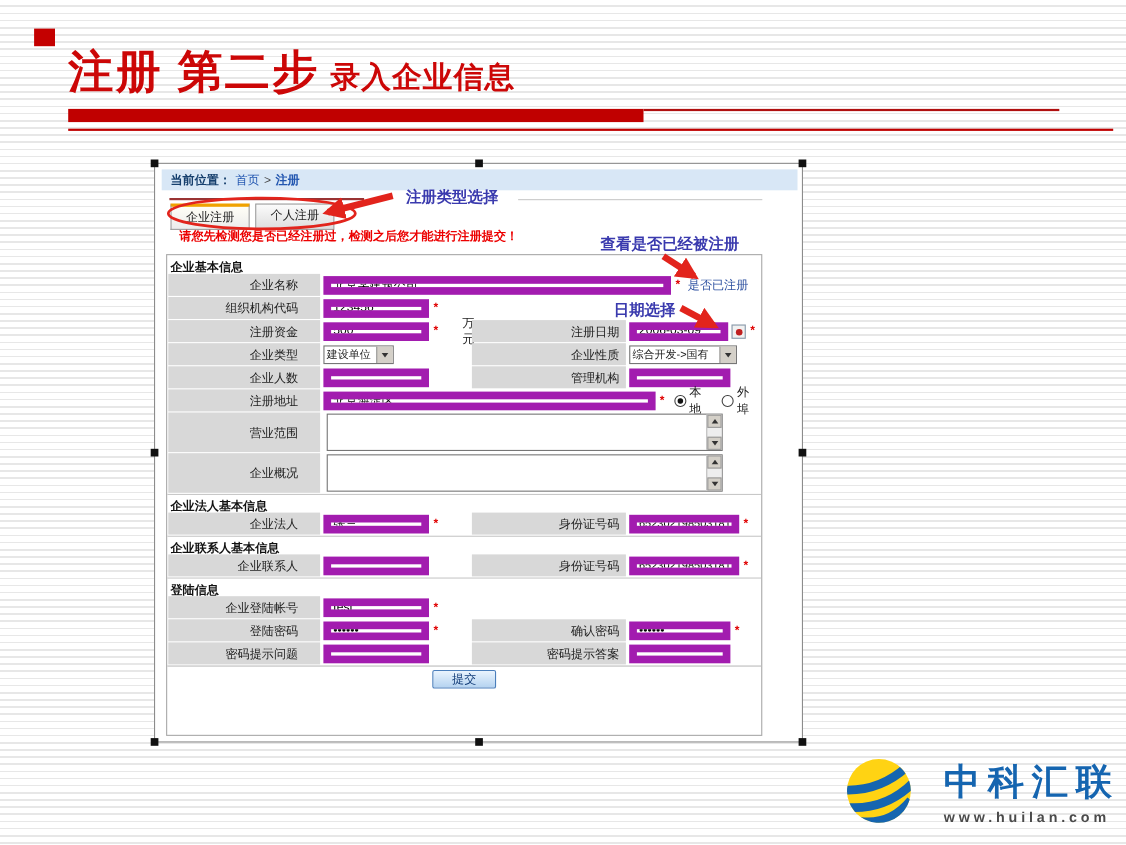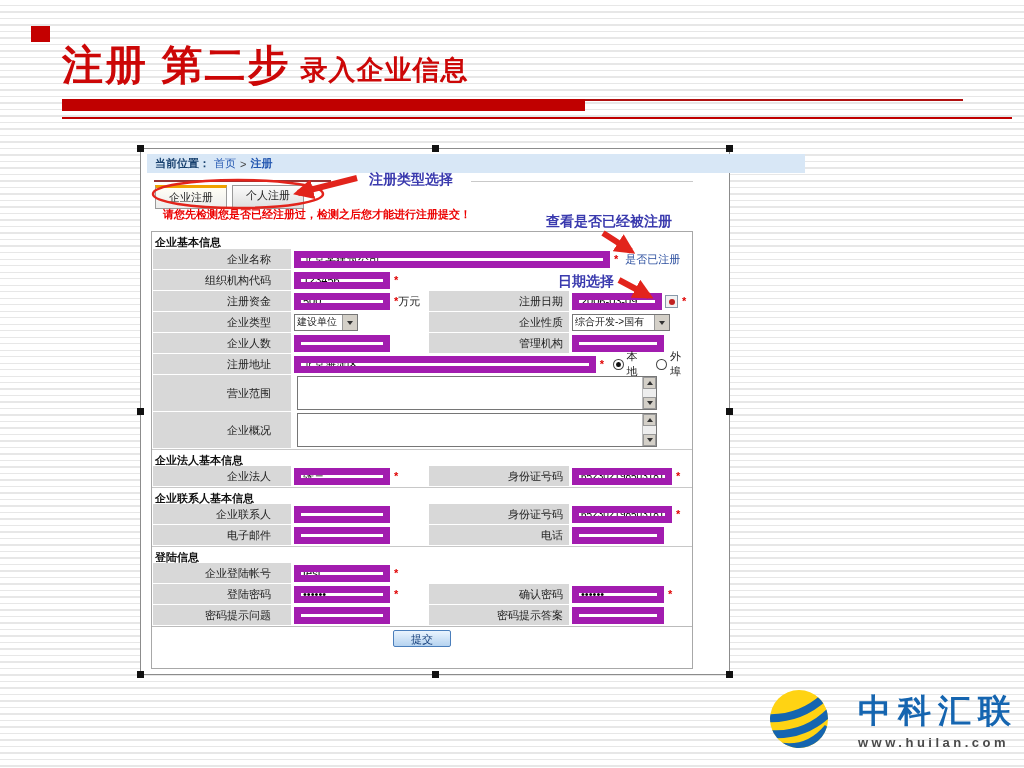--- a/index.html
+++ b/index.html
@@ -16,21 +16,21 @@
   .slide-title .t-sub  { font-size:27px; margin-left:10px; letter-spacing:1px; }
   .bar-main { position:absolute; left:62px; top:99px;  width:523px; height:12px; background:#c00000; }
   .bar-thin { position:absolute; left:585px; top:99px; width:378px; height:2px;  background:#b01010; }
   .bar-under{ position:absolute; left:62px; top:117px; width:950px; height:2px;  background:#c00000; }
 
   
   .shot { position:absolute; left:140px; top:148px; width:590px; height:527px;
           background:#ffffff; border:1px solid #8c8c8c; }
   .handle { position:absolute; width:7px; height:7px; background:#111; z-index:9; }
 
-  .crumb { position:absolute; left:6px; top:5px; width:658px; height:19px; background:#d8e7f6;
+  .crumb { position:absolute; left:6px; top:5px; width:578px; height:19px; background:#d8e7f6;
            display:flex; align-items:center; gap:4px; padding-left:8px; font-size:11px; }
   .crumb .pre { color:#17406e; font-weight:bold; }
   .crumb .home { color:#2256b0; }
   .crumb .sep { color:#444; }
   .crumb .cur { color:#2256b0; font-weight:bold; }
 
   .divline-red  { position:absolute; left:13px;  top:31px; width:177px; height:2px; background:#993333; }
   .divline-gray { position:absolute; left:330px; top:32px; width:222px; height:1px; background:#c9c9c9; }
 
   .tabs { position:absolute; left:14px; top:36px; display:flex; gap:5px; }
@@ -59,21 +59,21 @@
   .rcell { width:140px; height:100%; background:#d8d8d8; display:flex; align-items:center;
            justify-content:flex-end; padding-right:6px; color:#222; }
   .zone  { display:flex; align-items:center; padding-left:3px; }
   .z1 { width:138px; }
   .zfill { flex:1; }
   .inp { height:17px; border:7px solid #a21caf; background:#fff; font-size:11px;
          font-family:inherit; padding:0 2px; }
   .w316{width:316px} .w96{width:96px} .w92{width:92px} .w90{width:90px}
   .wid{width:100px; font-size:10px;}
   .req { color:#e00000; font-weight:bold; margin-left:4px; }
-  .unit{ margin-left:0; color:#222; }
+  .unit{ margin-left:22px; color:#222; }
   .blink { color:#2d50a0; margin-left:7px; cursor:pointer; text-decoration:none; }
   .sel { display:flex; align-items:center; border:1px solid #767676; height:17px; background:#fff; }
   .sel-txt { flex:1; padding:0 2px; font-size:10px; white-space:nowrap; overflow:hidden; }
   .sel-arw { width:15px; height:15px; background:#d4d0c8; border-left:1px solid #999;
              display:flex; align-items:center; justify-content:center; }
   .sel-arw::after { content:""; border:3px solid transparent; border-top:4px solid #333; margin-top:4px; }
   .selw1{width:64px} .selw2{width:98px}
   .rad { width:11px; height:11px; border:1px solid #444; border-radius:50%; background:#fff;
          display:inline-block; position:relative; margin:0 3px 0 9px; }
   .rad.on::after { content:""; position:absolute; left:2px; top:2px; right:2px; bottom:2px;
@@ -251,30 +251,20 @@
       <div class="zone z1">
         <input class="inp w96" value="" style="">
       </div>
       <div class="rcell">身份证号码</div>
       <div class="zone zfill">
         <input class="inp wid" value="652302198503181017" style="">
         <span class="req">*</span>
       </div>
     </div>
 
-    <div class="frow">
-      <div class="lcell">电子邮件</div>
-      <div class="zone z1">
-        <input class="inp w96" value="" style="">
-      </div>
-      <div class="rcell">电话</div>
-      <div class="zone zfill">
-        <input class="inp w92" value="" style="">
-      </div>
-    </div>
 
     <div class="sect">登陆信息</div>
 
     <div class="frow">
       <div class="lcell">企业登陆帐号</div>
       <div class="zone zfill">
         <input class="inp w96" value="test" style="">
         <span class="req">*</span>
       </div>
     </div>

